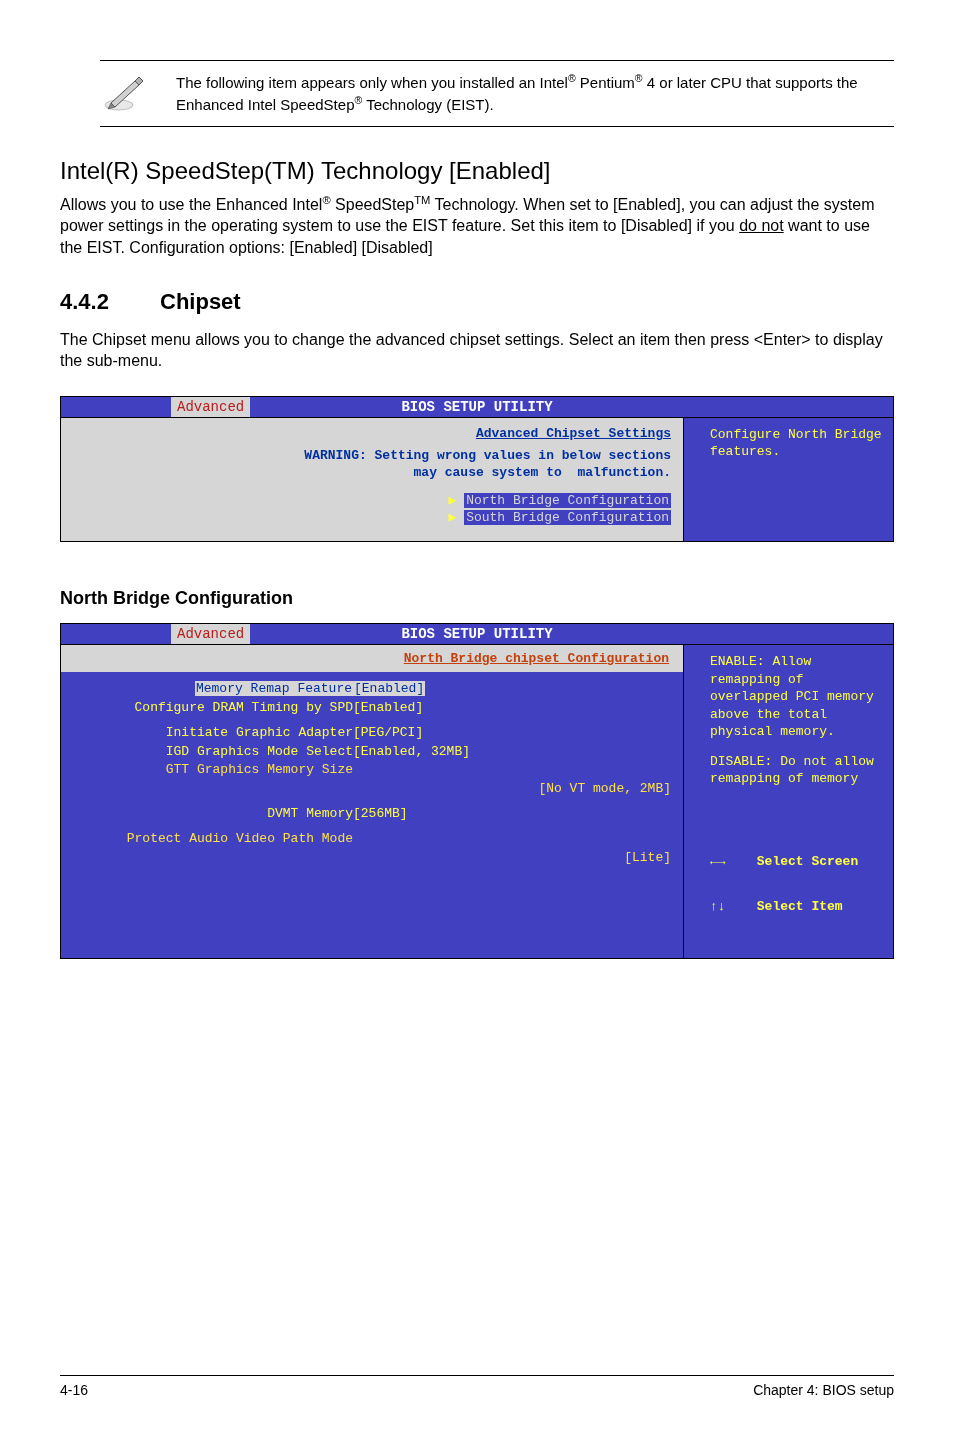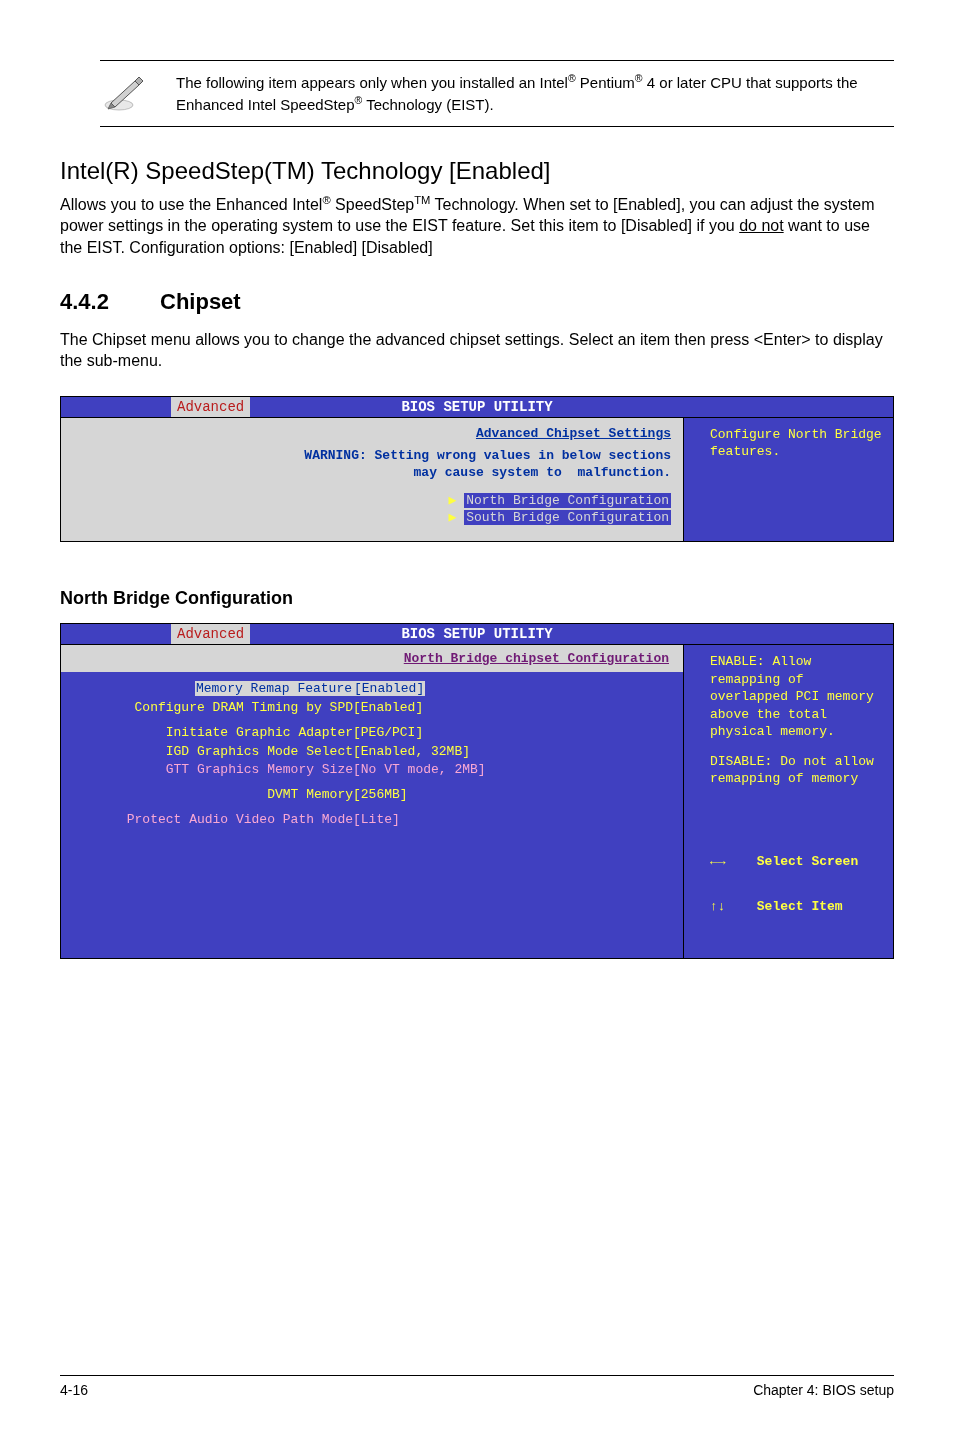--- a/index.html
+++ b/index.html
@@ -108,21 +108,21 @@
     color: #d6d6d6;
   }
   .bios-title-line {
     font-weight: bold;
     color: #0030a0;
     text-decoration: underline;
     margin-bottom: 6px;
   }
   .bios-left-blue .bios-title-line {
     background: #d6d6d6;
-    color: #701a75;
+    color: #c2410c;
     display: inline-block;
     padding: 0 2px;
     text-decoration: underline;
     margin-bottom: 8px;
     font-weight: bold;
   }
   .bios-warn {
     color: #0030a0;
     font-weight: bold;
     white-space: pre;
@@ -135,21 +135,21 @@
     line-height: 1.35;
   }
   .bios-arrow { color: #ffff40; }
   .row-kv {
     display: flex;
     line-height: 1.45;
   }
   .row-kv .k { width: 280px; }
   .row-kv .v { }
   .yellow { color: #ffff40; }
-  .gray { color: #f9a8d4; }
+  .gray { color: #fde047; flex-direction: column; }
   .highlight { background: #d6d6d6; color: #0030a0; padding: 0 1px; }
   .bios-help {
     line-height: 1.35;
   }
   .bios-nav {
     margin-top: 36px;
     font-weight: bold;
     white-space: pre;
   }
   .bios-wrap {

